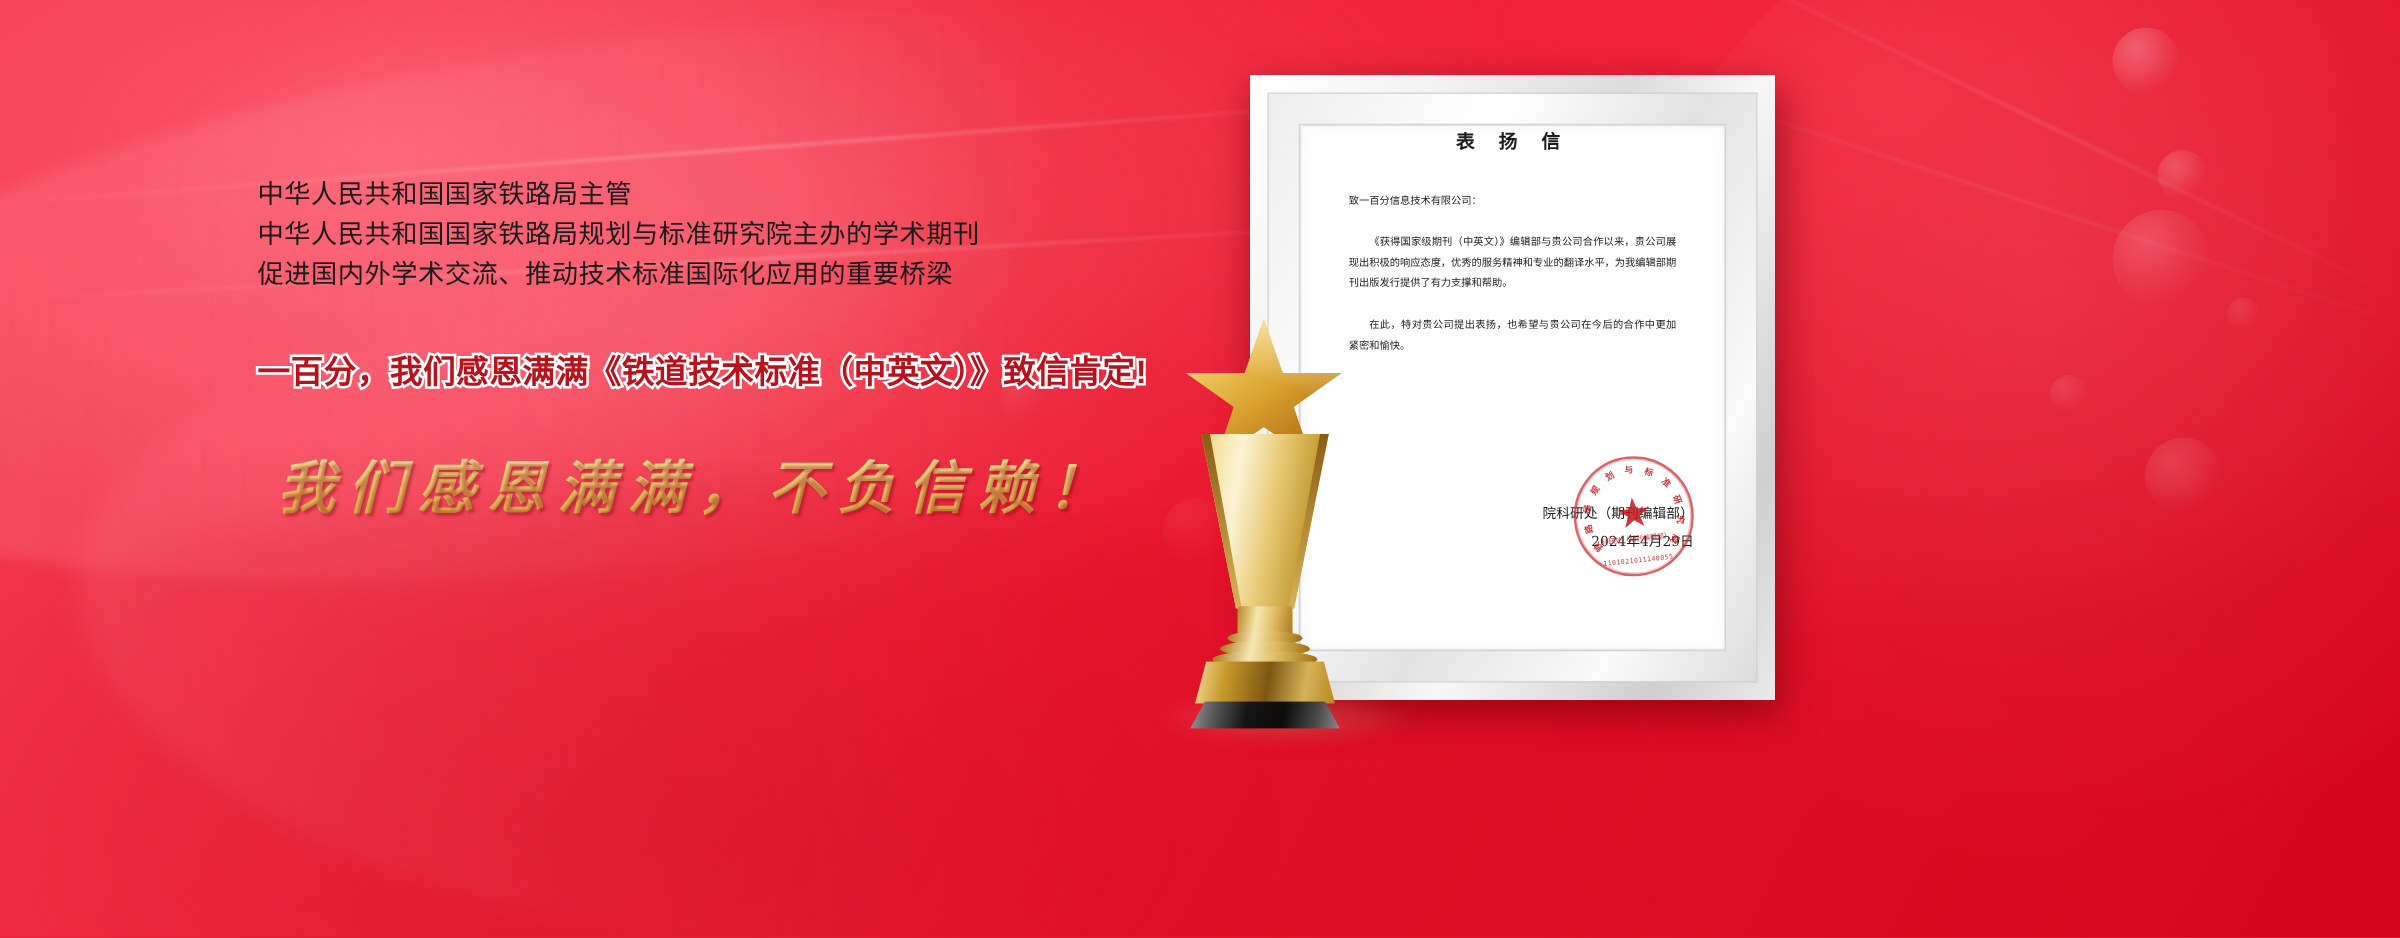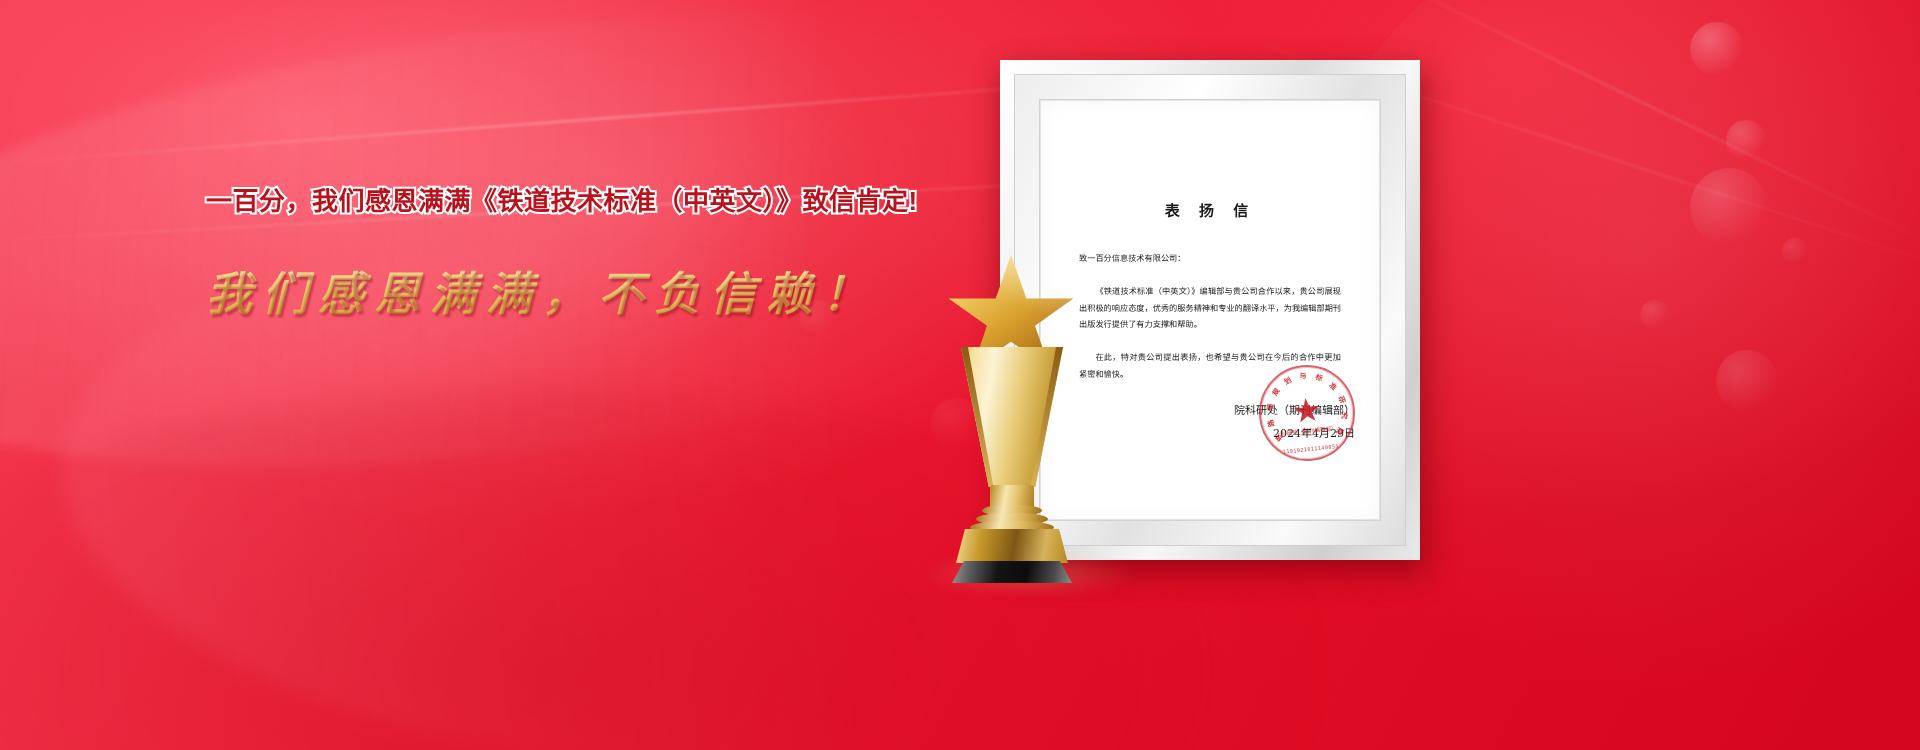--- a/index.html
+++ b/index.html
@@ -73,20 +73,21 @@
 
   .gratitude{
     margin-top:40px;
     font-family:"DejaVu Serif","Liberation Serif",serif;
     font-size:46px;font-weight:bold;font-style:italic;
     letter-spacing:10px;
     background:linear-gradient(180deg,#fbe9a8 0%,#f2d07a 38%,#e8bc5d 62%,#d9a642 100%);
     -webkit-background-clip:text;background-clip:text;color:transparent;
     text-shadow:2px 3px 2px rgba(120,0,10,.35);
     white-space:nowrap;
+    margin-left:16px;
   }
 
   
   .cert-wrap{position:absolute;left:1000px;top:60px;width:420px;height:500px;}
   .cert-shadow{position:absolute;left:8px;top:12px;width:420px;height:500px;
                background:rgba(120,0,10,.35);filter:blur(16px);border-radius:4px;}
   .frame-outer{
     position:absolute;inset:0;
     background:linear-gradient(118deg,#ffffff 0%,#f2f2f2 22%,#dcdcdc 45%,#f7f7f7 60%,#cfcfcf 85%,#eaeaea 100%);
     box-shadow:0 10px 26px rgba(110,0,12,.35);
@@ -108,21 +109,21 @@
   }
   .paper{
     position:absolute;left:40px;top:40px;right:40px;bottom:40px;
     background:#ffffff;border:1px solid #e4e4e4;
     box-shadow:inset 0 0 20px rgba(0,0,0,.04);
     box-sizing:border-box;
     font-family:"DejaVu Serif","Liberation Serif",serif;
     color:#1c1c1c;overflow:hidden;
   }
   .cert-title{
-    text-align:center;margin-top:98px;
+    text-align:center;
     font-size:15px;font-weight:bold;letter-spacing:7px;
   }
   .cert-body{margin:30px 22px 0 22px;font-size:8.2px;line-height:2.05;text-align:justify;}
   .cert-body p{margin:16px;}
   .cert-body p.indent{text-indent:2em;}
   .cert-sign{position:absolute;right:24px;bottom:74px;text-align:right;font-size:11px;line-height:2.1;}
   .cert-sign div{white-space:nowrap;}
 
   
   .stamp{
@@ -227,35 +228,40 @@
   <div class="bokeh bk2"></div>
   <div class="bokeh bk3"></div>
   <div class="bokeh bk4"></div>
   <div class="bokeh bk5"></div>
   <div class="bokeh bk6"></div>
   <div class="bokeh bk7"></div>
   <div class="bokeh bk8"></div>
   <div class="bokeh bk9"></div>
 
   <div class="copy">
+    <ul class="desc">
+      <li>中华人民共和国国家铁路局主管</li>
+      <li>中华人民共和国国家铁路局规划与标准研究院主办的学术期刊</li>
+      <li>促进国内外学术交流、推动技术标准国际化应用的重要桥梁</li>
+    </ul>
     <div class="headline">一百分，我们感恩满满《铁道技术标准（中英文）》致信肯定!</div>
     <div class="gratitude">我们感恩满满，不负信赖！</div>
   </div>
 
   <div class="cert-wrap">
     <div class="cert-shadow"></div>
     <div class="frame-outer">
       <div class="frame-mid">
         <div class="frame-inner-band"></div>
       </div>
       <div class="paper">
         <div class="cert-title">表 扬 信</div>
         <div class="cert-body">
           <p>致一百分信息技术有限公司：</p>
-          <p class="indent">《铁道技术标准（中英文）》编辑部与贵公司合作以来，贵公司展现出积极的响应态度，优秀的服务精神和专业的翻译水平，为我编辑部期刊出版发行提供了有力支撑和帮助。</p>
+          <p class="indent">《获得国家级期刊（中英文）》编辑部与贵公司合作以来，贵公司展现出积极的响应态度，优秀的服务精神和专业的翻译水平，为我编辑部期刊出版发行提供了有力支撑和帮助。</p>
           <p class="indent">在此，特对贵公司提出表扬，也希望与贵公司在今后的合作中更加紧密和愉快。</p>
         </div>
         <div class="cert-sign">
           <div>院科研处（期刊编辑部）</div>
           <div>2024年4月29日</div>
         </div>
         <div class="stamp">
           <div class="star"></div>
           <div class="arc">
               <span style="transform: translate(-31.1278px, 21.7959px) rotate(-125deg) translate(-50%, -50%);">铁</span>

